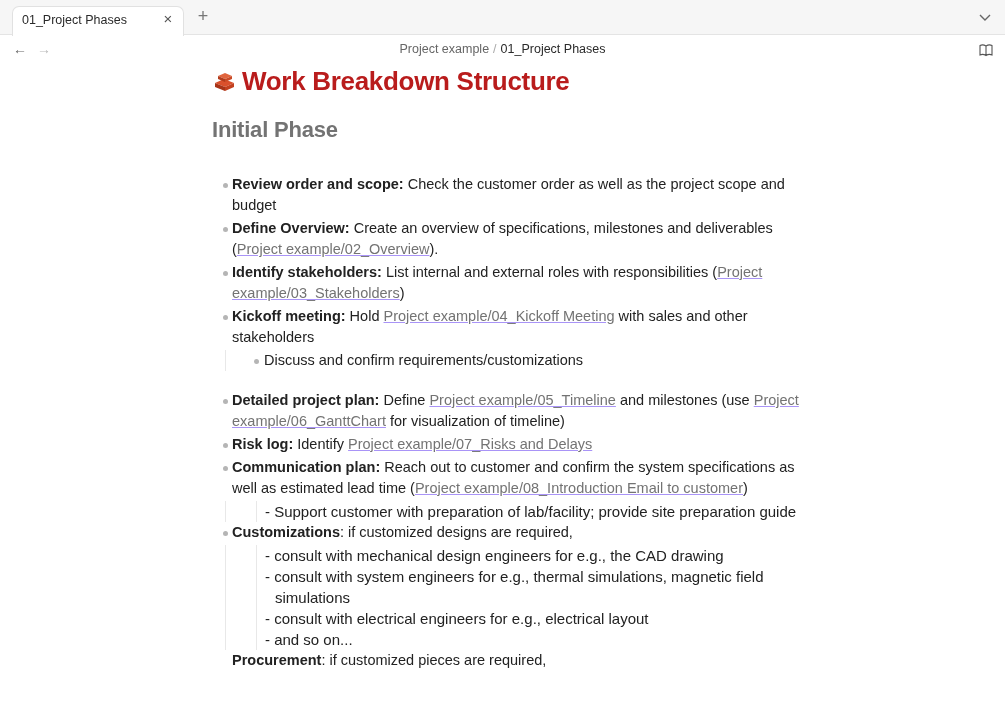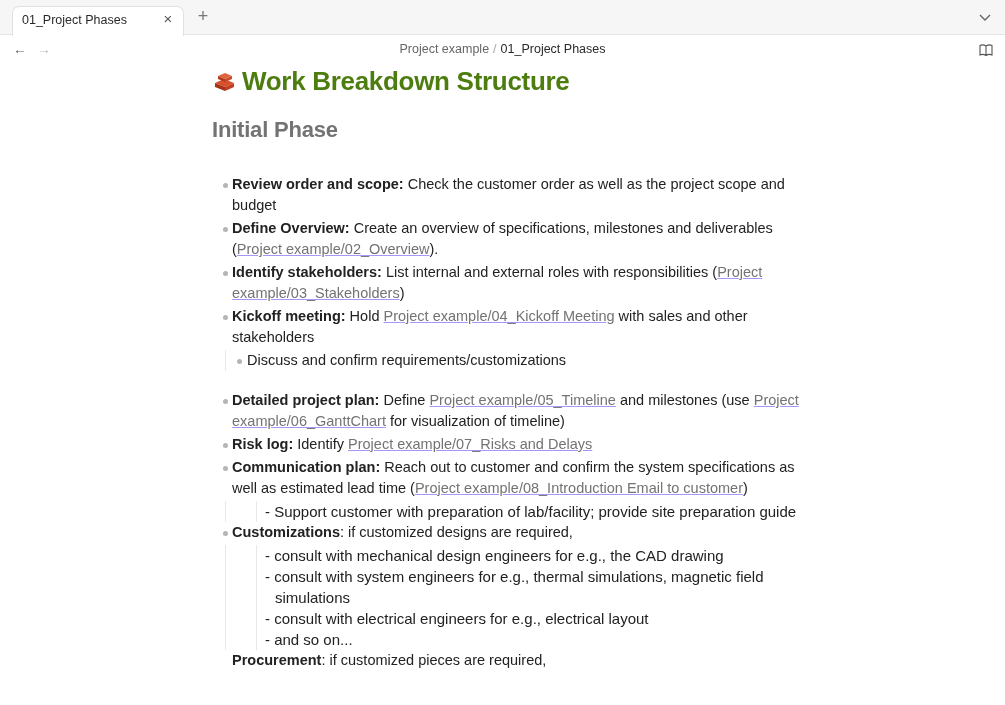--- a/index.html
+++ b/index.html
@@ -17,34 +17,34 @@
   .nav-back, .nav-fwd { position: absolute; top: 5px; width: 16px; height: 16px; font-size: 14px; text-align: center; line-height: 16px; cursor: pointer; }
   .nav-back { left: 12px; color: #666; }
   .nav-fwd { left: 36px; color: #bbb; }
   .breadcrumb { position: absolute; left: 0; width: 1005px; top: 6px; text-align: center; font-size: 12.5px; }
   .bc-parent { color: #666; }
   .bc-sep { color: #aaa; margin: 0 4px; }
   .bc-current { color: #2a2a2a; }
   .reading-icon { position: absolute; right: 12px; top: 7px; width: 14px; height: 14px; cursor: pointer; }
 
   .doc { position: absolute; left: 212px; top: 64px; width: 610px; }
-  .doc-title { font-size: 26px; font-weight: bold; color: #4d7c0f; height: 34px; line-height: 34px; letter-spacing: -0.3px; }
+  .doc-title { font-size: 26px; font-weight: bold; color: #b91c1c; height: 34px; line-height: 34px; letter-spacing: -0.3px; }
   .doc-title .emoji { display: inline-block; width: 25px; height: 24px; vertical-align: -3px; margin-right: 5px; }
   h2 { font-size: 22px; font-weight: bold; color: #737373; letter-spacing: -0.2px; }
   .h-initial { margin-top: 17px; height: 30px; line-height: 30px; }
   .h-planning { margin-top: 32px; height: 30px; line-height: 30px; }
 
   ul.list { list-style: none; }
   .list-initial { margin-top: 29px; }
   .list-planning { margin-top: 19px; }
   .li { position: relative; padding-left: 20px; font-size: 14.5px; line-height: 21px; margin-bottom: 2px; color: #222; }
   .li .bullet { position: absolute; left: 11px; top: 9px; width: 5px; height: 5px; border-radius: 50%; background: #b5b5b5; }
   .li b { font-weight: bold; }
   a.link { color: #737373; text-decoration: underline; text-decoration-color: #a994f7; }
-  .sub { position: relative; margin-left: 13px; border-left: 1px solid #e8e8e8; padding-left: 1px; }
+  .sub { position: relative; margin-left: 13px; border-left: 1px solid #e8e8e8; padding-left: 18px; }
   .sub .li { padding-left: 20px; }
   .sub .li .bullet { left: 10px; }
   .dash-line { position: relative; font-size: 15px; line-height: 21px; padding-left: 49px; text-indent: -10px; color: #222; }
   .dash-block { position: relative; margin-left: 13px; border-left: 1px solid #e8e8e8; }
   .dash-block::after { content: ""; position: absolute; left: 30px; top: 0; bottom: 0; border-left: 1px solid #e8e8e8; }
 </style>
 </head>
 <body>
 
 <div class="tabbar">

